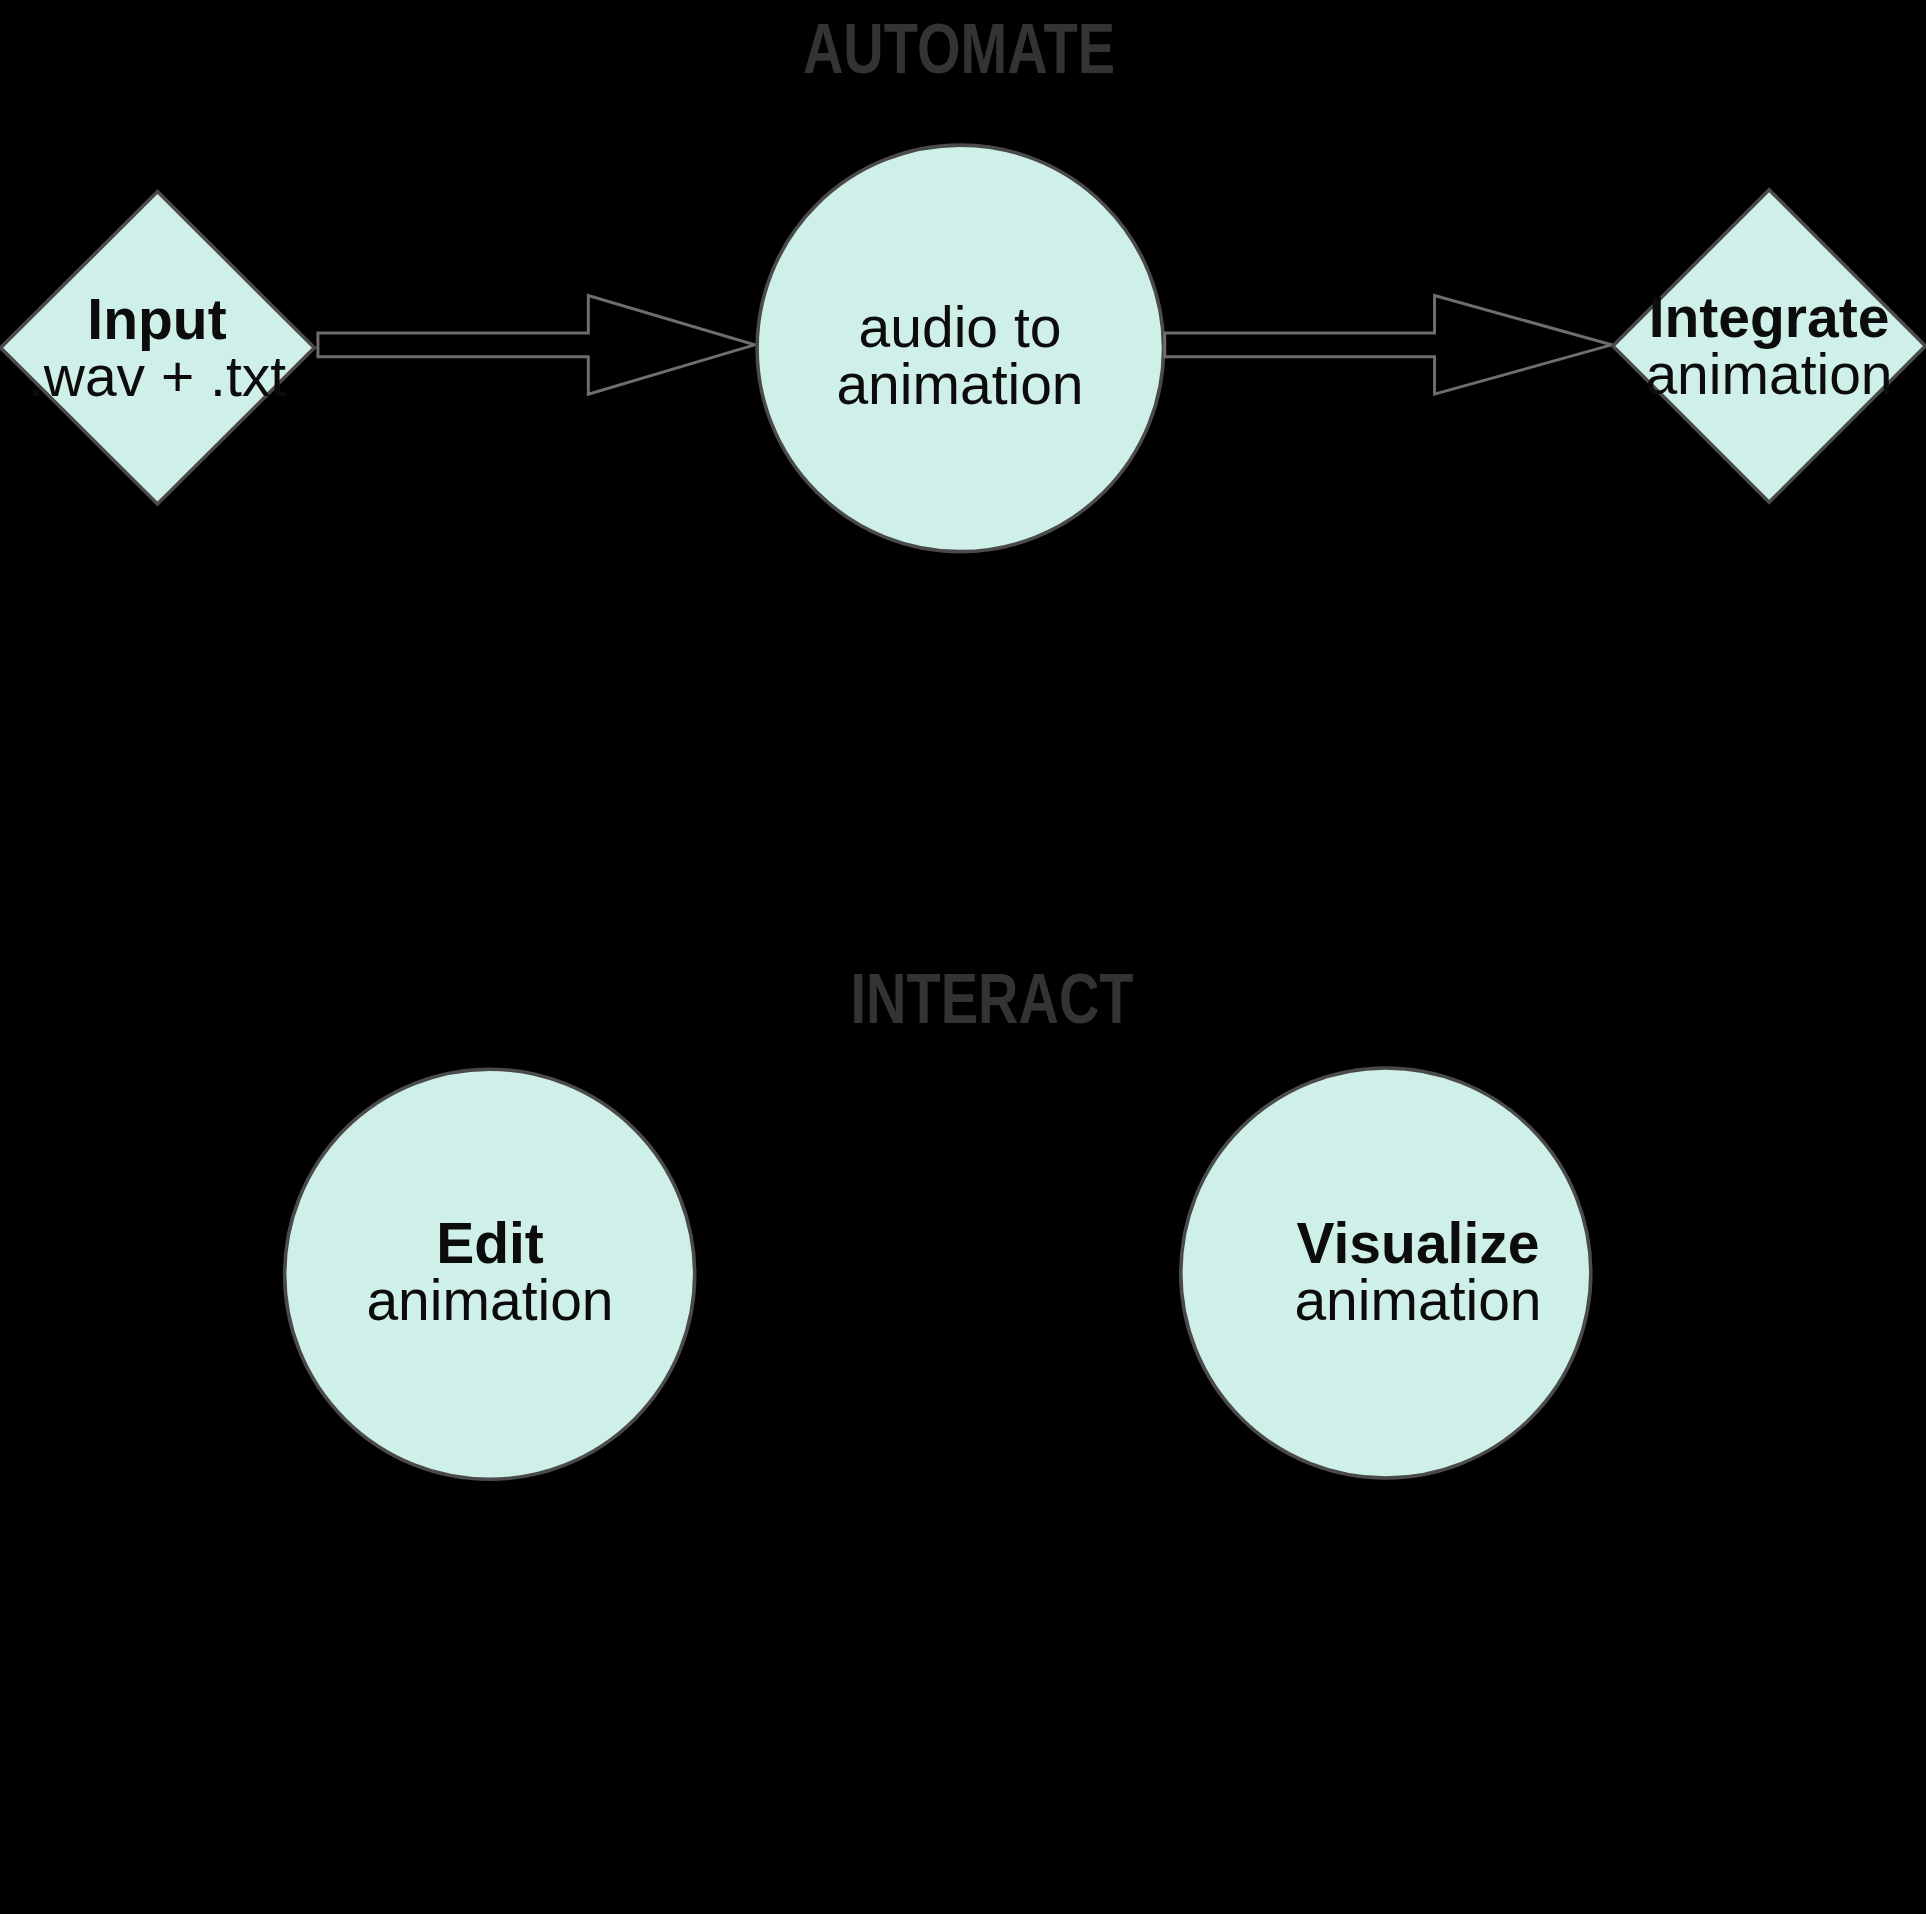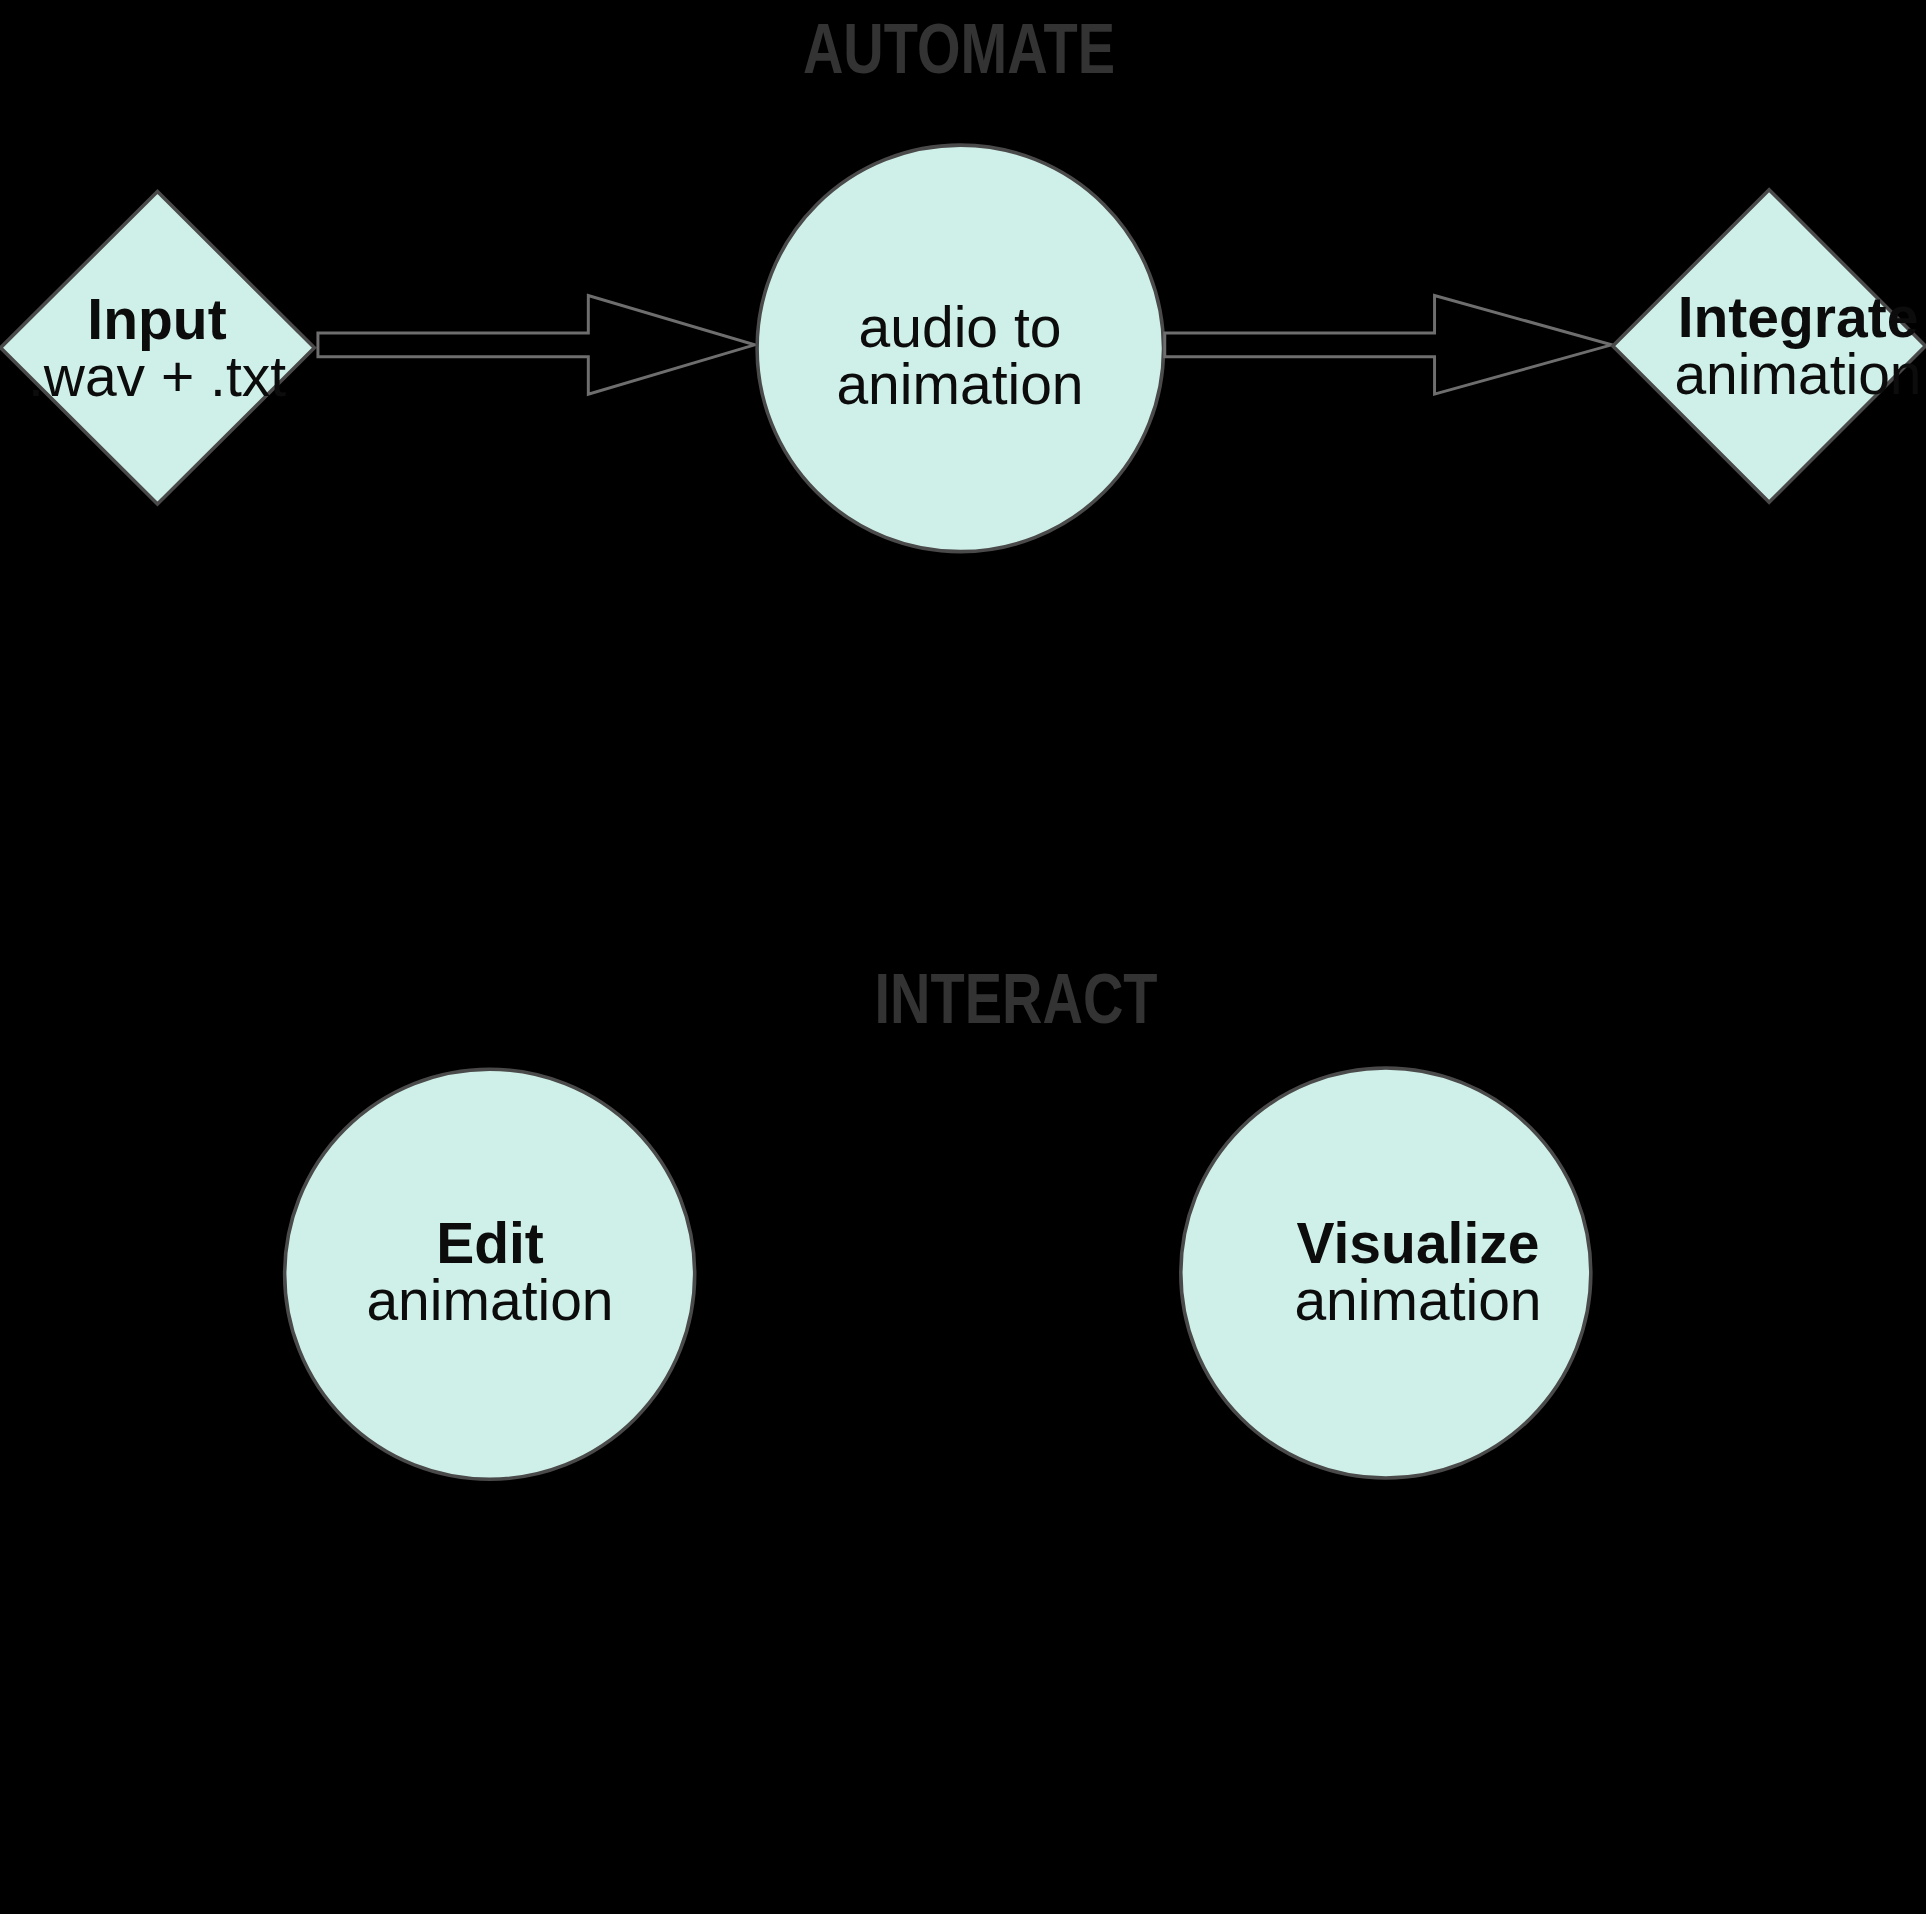--- a/index.html
+++ b/index.html
@@ -83,34 +83,34 @@
     <polygon class="node-shape" points="2977,319 3240,582 2977,845 2714,582"></polygon>
 
     <circle class="node-shape" cx="824" cy="2144" r="345"></circle>
     <circle class="node-shape" cx="2332" cy="2142" r="345"></circle>
   </svg>
 
   <div class="section-title" style="left:959px; top:49px;">
     <span class="condense">AUTOMATE</span>
   </div>
 
-  <div class="section-title" style="left:1016px; top:999px;text-align:right;">
+  <div class="section-title" style="left:992px; top:999px;text-align:right;">
     <span class="condense">INTERACT</span>
   </div>
 
   <div class="node-label" style="left:157px; top:348px;">
     <span class="title">Input</span>
     <span class="subtitle">.wav + .txt</span>
   </div>
 
   <div class="node-label" style="left:960px; top:356px;">
     <span class="subtitle">audio to animation</span>
   </div>
 
-  <div class="node-label" style="left:1769px; top:346px;margin-left:29px;">
+  <div class="node-label" style="left:1769px; top:346px;">
     <span class="title">Integrate</span>
     <span class="subtitle">animation</span>
   </div>
 
   <div class="node-label" style="left:490px; top:1272px;">
     <span class="title">Edit</span>
     <span class="subtitle">animation</span>
   </div>
 
   <div class="node-label" style="left:1386px; top:1272px;margin-left:32px;">

